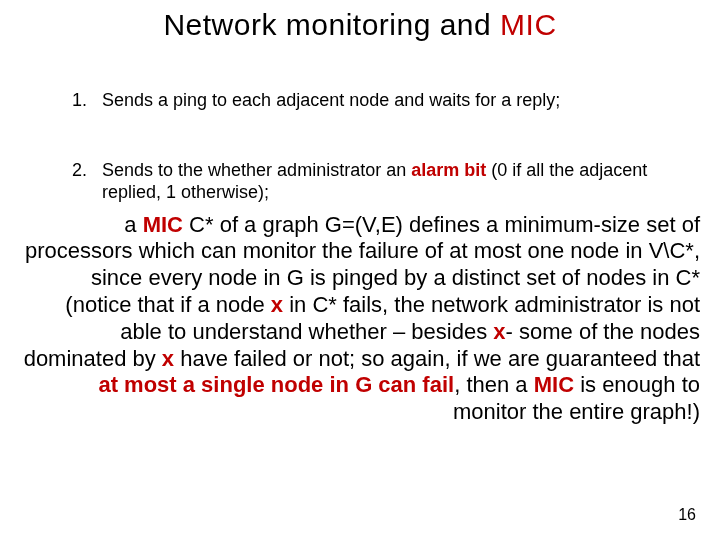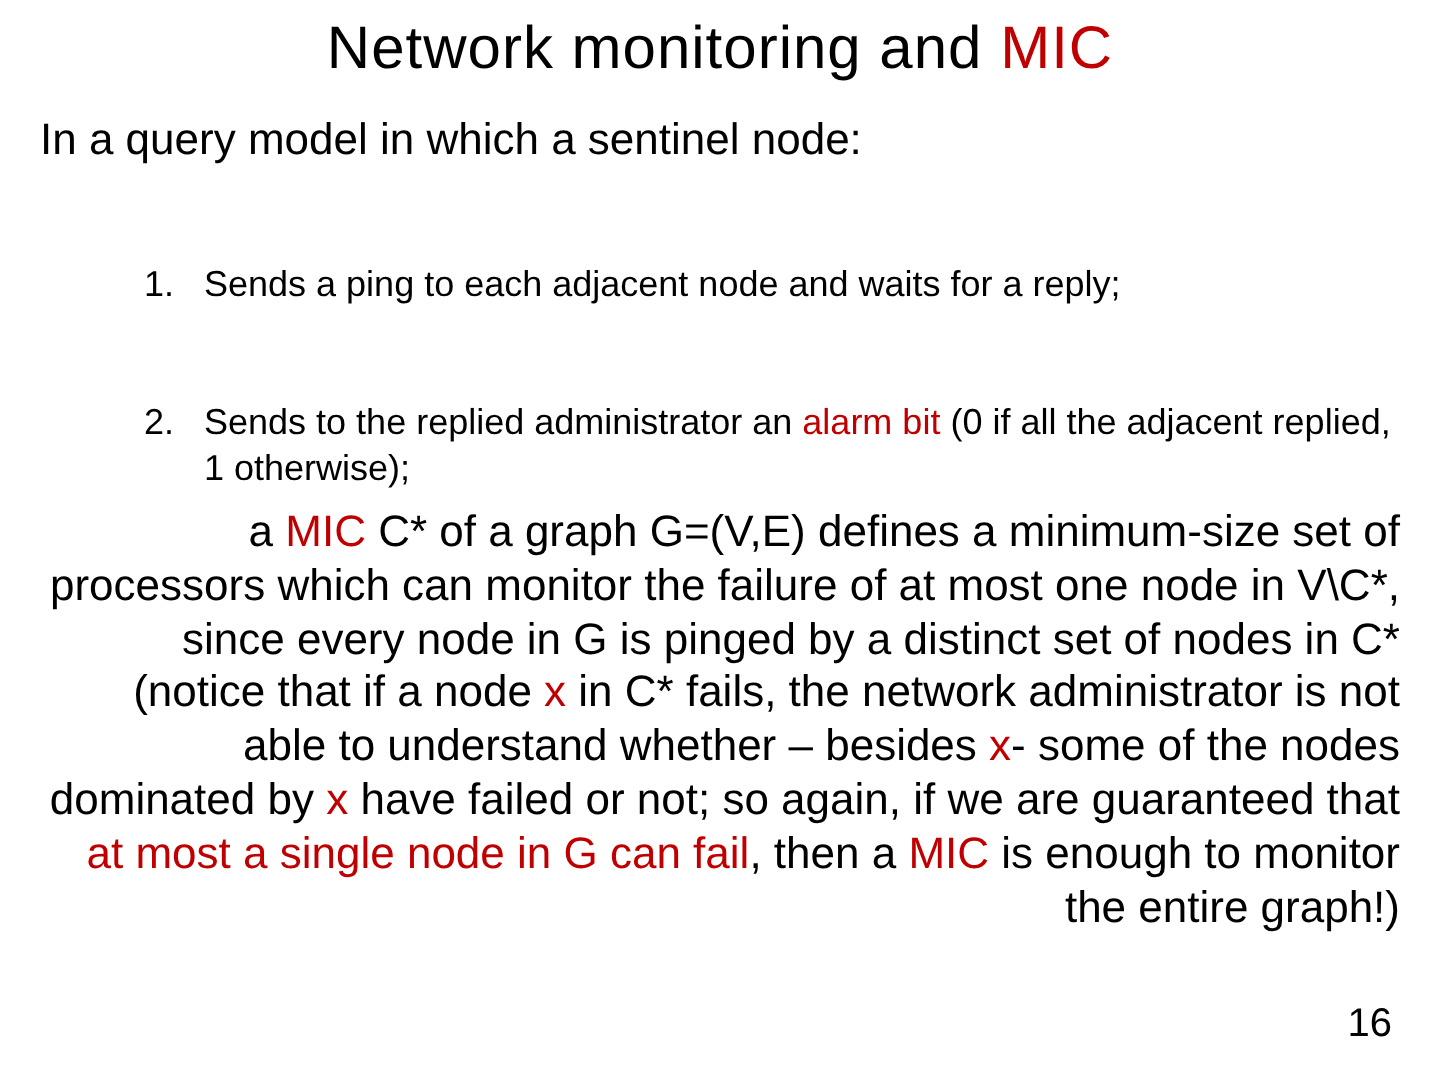--- a/index.html
+++ b/index.html
@@ -43,47 +43,46 @@
     margin-bottom: 2px;
     padding-left: 10px;
     margin-top: 47px;
   }
   .body {
     font-size: 22px;
     line-height: 1.22;
     margin: 0;
     text-align: right;
   }
-  .red { color: #c00000; }
+  .red { color: #c00000; font-weight: bold; }
   .pagenum {
     position: absolute;
     right: 24px;
     bottom: 16px;
     font-family: Arial, Helvetica, sans-serif;
-    font-size: 20px;
+    font-size: 16px;
     color: #000;
   }
 </style>
 </head>
 <body>
 
 <div class="slide">
 
   <h1 class="title">
     <span>Network monitoring and </span><span class="k1">MIC</span>
   </h1>
 
-  <p class="intro">In a query model in which a sentinel node:</p>
 
   <ol class="numbered">
     <li>
       <span>Sends a ping to each adjacent node and waits for a reply;</span>
     </li>
     <li>
-      <span>Sends to the replied administrator an </span><span class="red">alarm bit</span><span> (0 if all the adjacent replied, 1 otherwise);</span>
+      <span>Sends to the whether administrator an </span><span class="red">alarm bit</span><span> (0 if all the adjacent replied, 1 otherwise);</span>
     </li>
   </ol>
 
   <p class="body">
     <span>a </span><span class="red">MIC</span><span> C* of a graph G=(V,E) defines a minimum-size set of processors which can monitor the failure of at most one node in V\C*, since every node in G is pinged by a distinct set of nodes in C* (notice that if a node </span><span class="red">x</span><span> in C* fails, the network administrator is not able to understand whether – besides </span><span class="red">x</span><span>- some of the nodes dominated by </span><span class="red">x</span><span> have failed or not; so again, if we are guaranteed that </span><span class="red">at most a single node in G can fail</span><span>, then a </span><span class="red">MIC</span><span> is enough to monitor the entire graph!)</span>
   </p>
 
   <div class="pagenum">16</div>
 </div>
 

